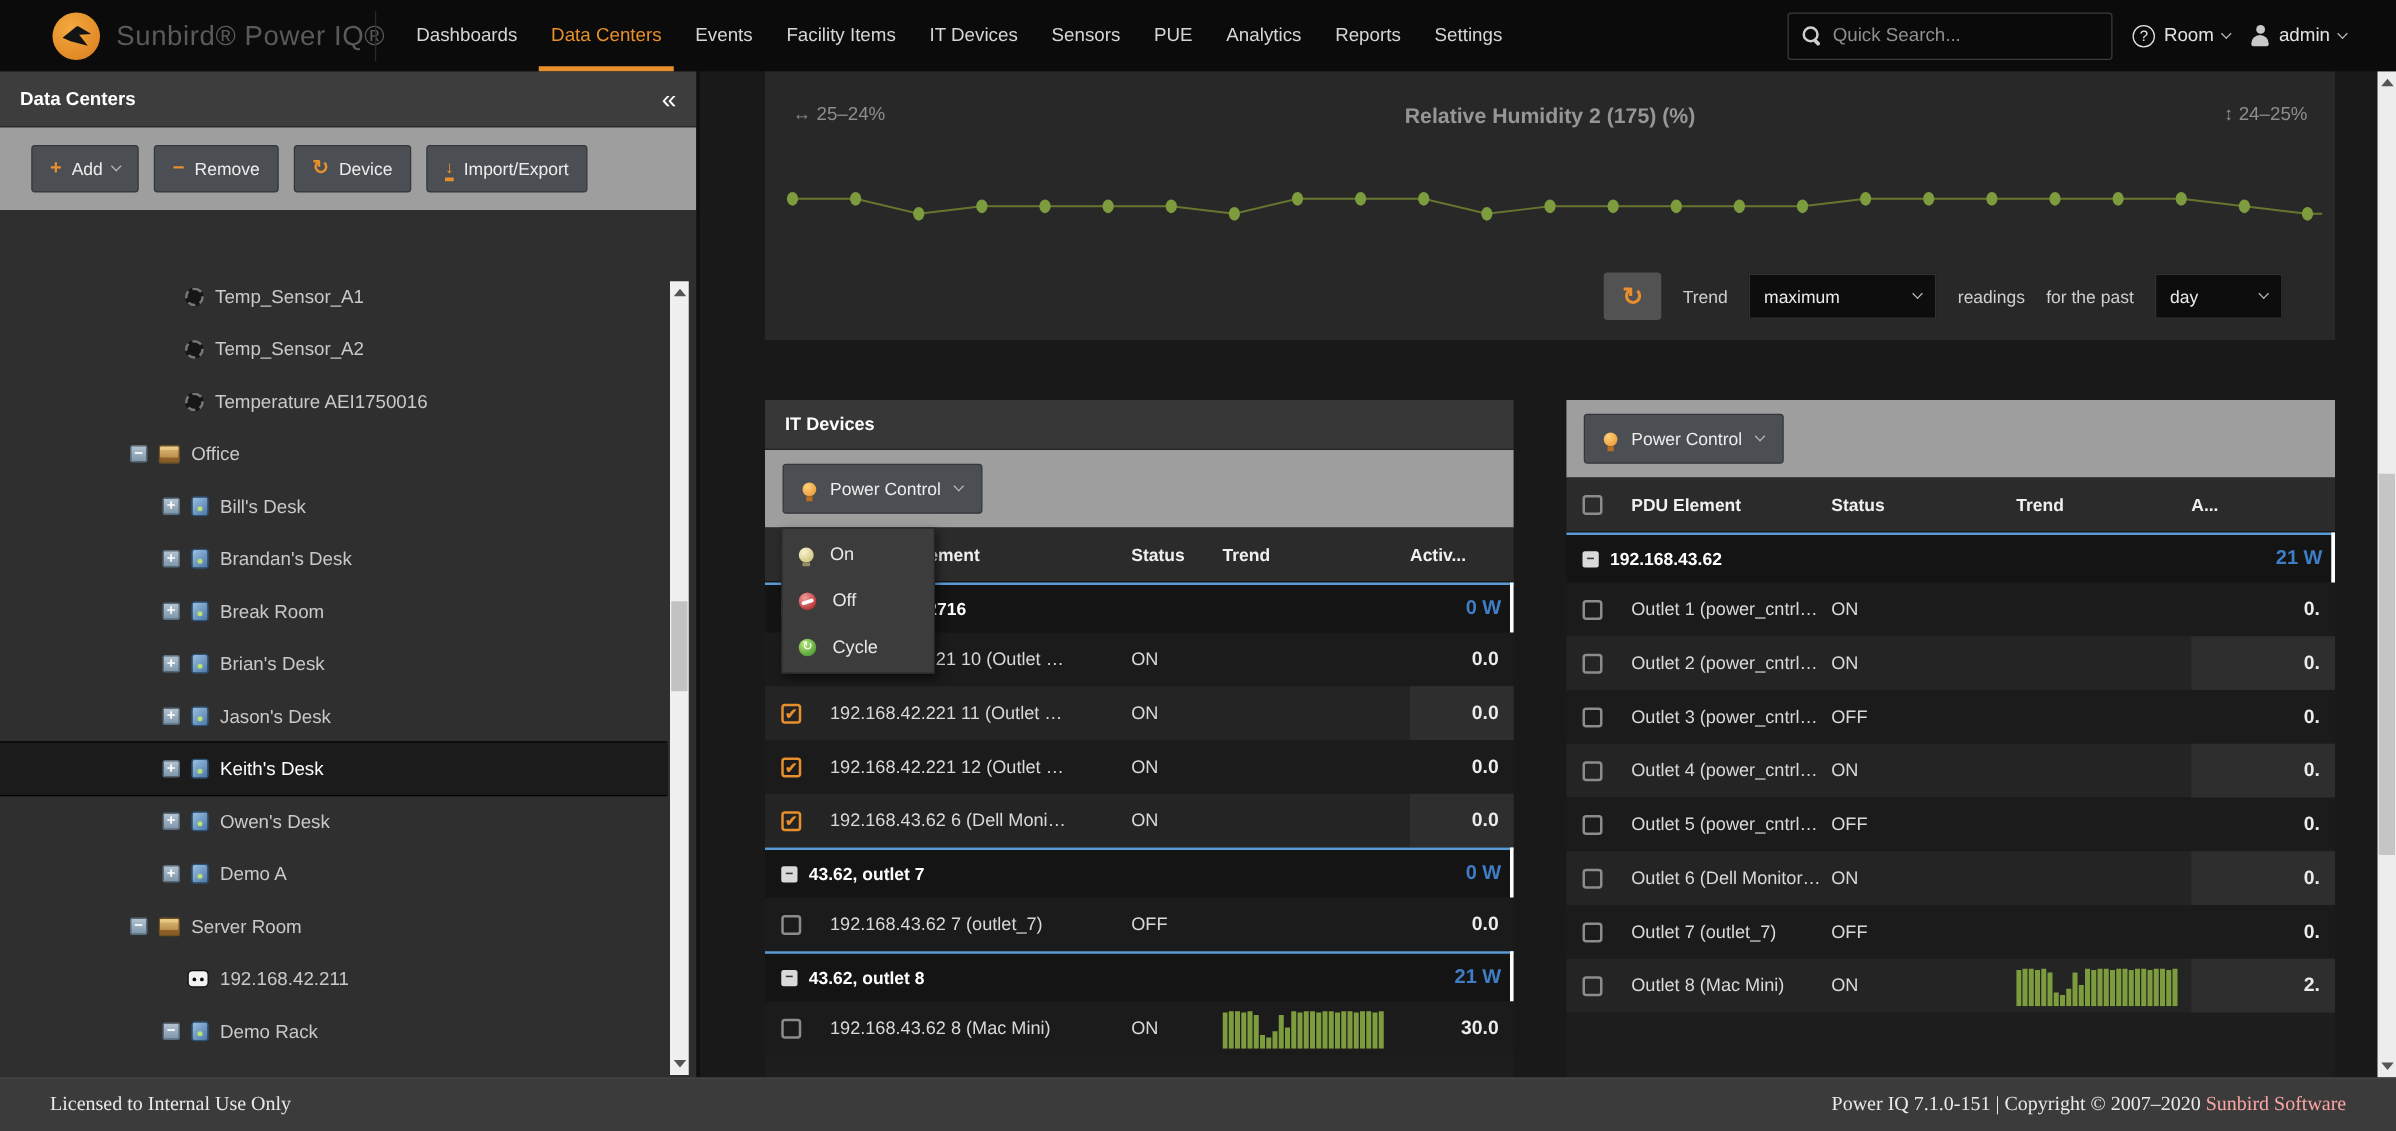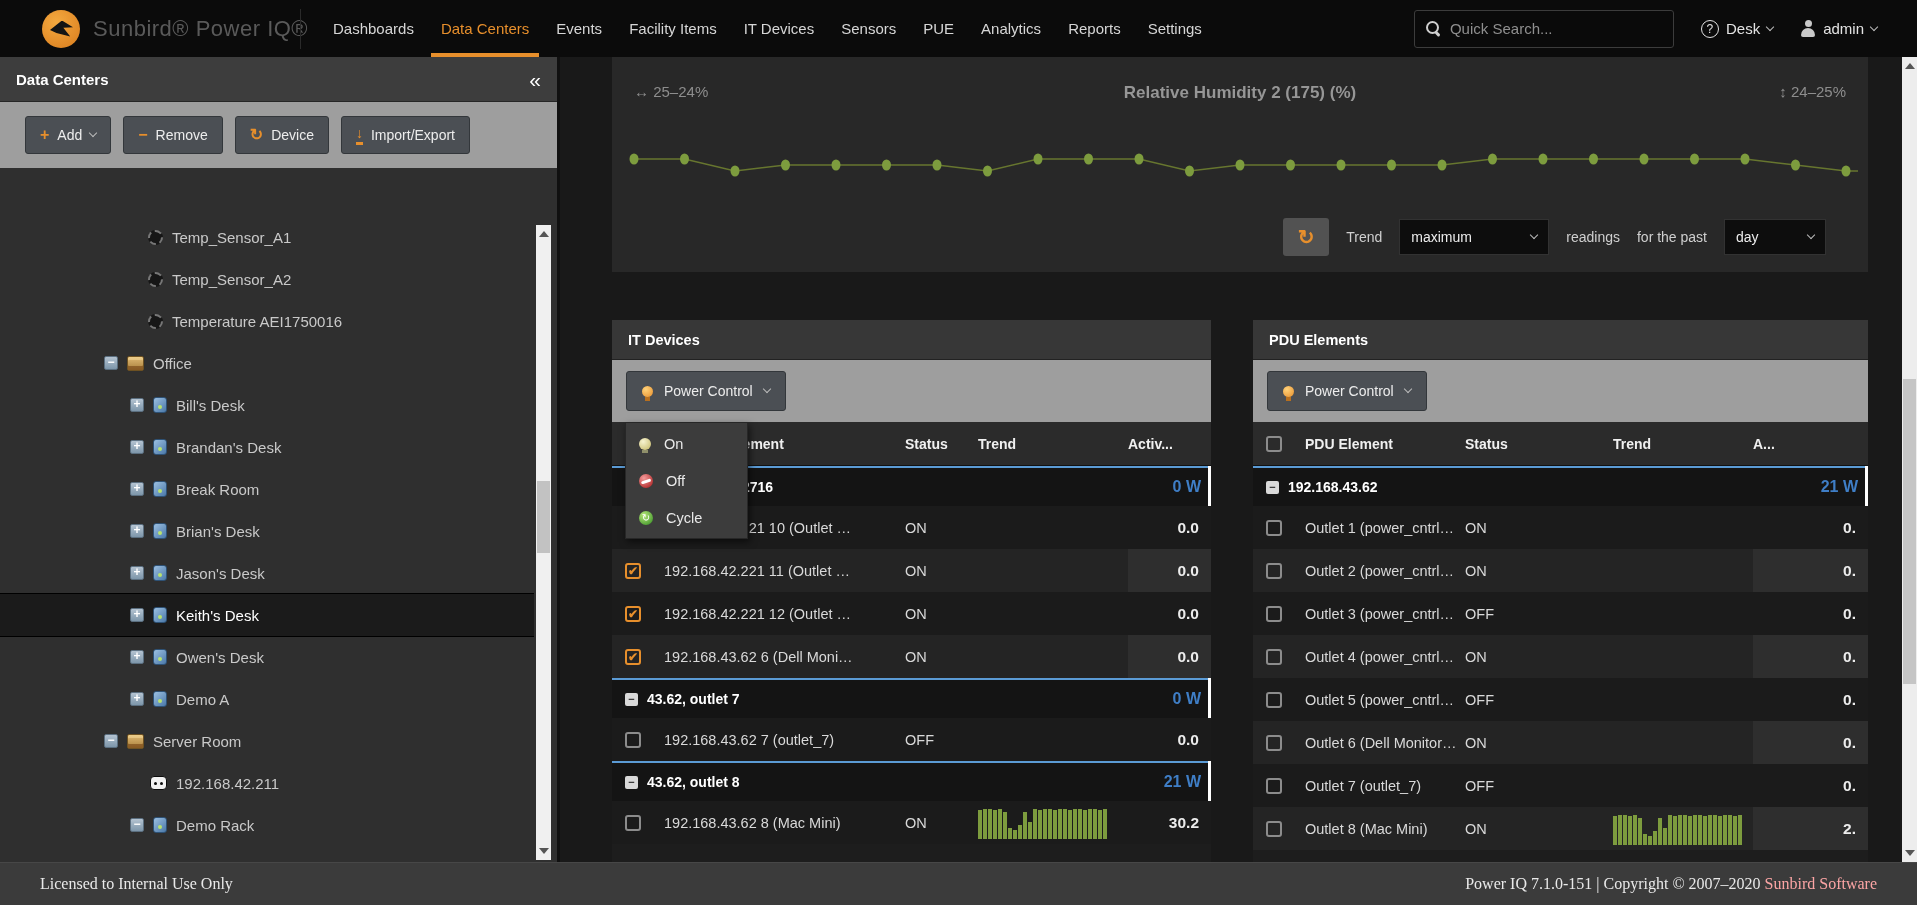--- a/index.html
+++ b/index.html
@@ -14,21 +14,21 @@
   .logo-circle { width:38px; height:38px; border-radius:50%;
     background:radial-gradient(circle at 38% 32%, #f4a93f, #d97c1d); position:relative; flex:none; }
   .logo-bird { position:absolute; left:8px; top:11px; width:23px; height:16px; background:#141414;
     clip-path:polygon(0 60%, 52% 0, 100% 42%, 58% 46%, 88% 100%, 28% 78%); }
   .brand-text { color:#5a5a5a; font-size:22px; letter-spacing:.5px; white-space:nowrap; }
   .nav-sep { width:1px; height:40px; background:#2a2a2a; margin:0 32px 0 0; }
   .nav-items { display:flex; gap:27px; height:100%; align-items:center; font-size:15px; color:#d6d6d6; }
   .nav-item { position:relative; height:100%; display:flex; align-items:center; cursor:pointer; white-space:nowrap; }
   .nav-item.active { color:#e78f2c; }
   .nav-item.active::after { content:""; position:absolute; left:-10px; right:-10px; bottom:0; height:4px; background:#e78f2c; }
-  .nav-right { margin-left:auto; display:flex; align-items:center; gap:27px; padding-right:40px; }
+  .nav-right { margin-left:auto; display:flex; align-items:center; gap:16px; padding-right:40px; }
   .searchbox { display:flex; align-items:center; gap:9px; width:260px; height:38px; background:#0a0a0a;
     border:1px solid #3c3c3c; border-radius:3px; padding:0 11px; }
   .mag-icon { position:relative; width:15px; height:15px; flex:none; }
   .mag-icon::before { content:""; position:absolute; left:0; top:0; width:9px; height:9px;
     border:2px solid #cfcfcf; border-radius:50%; }
   .mag-icon::after { content:""; position:absolute; left:10px; top:10px; width:2.5px; height:6px;
     background:#cfcfcf; transform:rotate(-45deg); border-radius:2px; }
   .search-input { background:transparent; border:0; outline:0; color:#ddd; font-size:15px; width:205px;
     font-family:"Liberation Sans", sans-serif; }
   .search-input::placeholder { color:#8f8f8f; }
@@ -175,21 +175,21 @@
         <div class="nav-item">Reports</div>
         <div class="nav-item">Settings</div>
       </div>
     <div class="nav-right">
       <div class="searchbox">
         <span class="mag-icon"></span>
         <input class="search-input" placeholder="Quick Search..." style="">
       </div>
       <div class="navlink">
         <span class="q-icon">?</span>
-        <span>Desk</span>
+        <span>Room</span>
         <span class="chev"></span>
       </div>
       <div class="navlink">
         <span class="person-icon"></span>
         <span>admin</span>
         <span class="chev"></span>
       </div>
     </div>
   </div>
 
@@ -460,41 +460,40 @@
               <i style="height:29px"></i>
               <i style="height:30px"></i>
               <i style="height:30px"></i>
               <i style="height:29px"></i>
               <i style="height:30px"></i>
               <i style="height:30px"></i>
               <i style="height:29px"></i>
               <i style="height:30px"></i>
             </span>
           </span>
-          <span class="cell-val">30.2</span>
+          <span class="cell-val">30.0</span>
         </div>
       </div>
     <div class="power-menu" id="power-menu">
         <div class="pm-item">
           <span class="mi mi-on"></span>
           <span>On</span>
         </div>
         <div class="pm-item">
           <span class="mi mi-off"></span>
           <span>Off</span>
         </div>
         <div class="pm-item">
           <span class="mi mi-cycle">↻</span>
           <span>Cycle</span>
         </div>
       </div>
   </div>
 
   <div class="panel" id="pdu-panel">
-    <div class="p-head">PDU Elements</div>
     <div class="p-toolbar">
       <span class="pc-btn">
         <span class="bulb"></span>
         <span>Power Control</span>
         <span class="chev"></span>
       </span>
     </div>
     <div id="pdu-table">
         <div class="p-thead g-pdu">
           <span>

